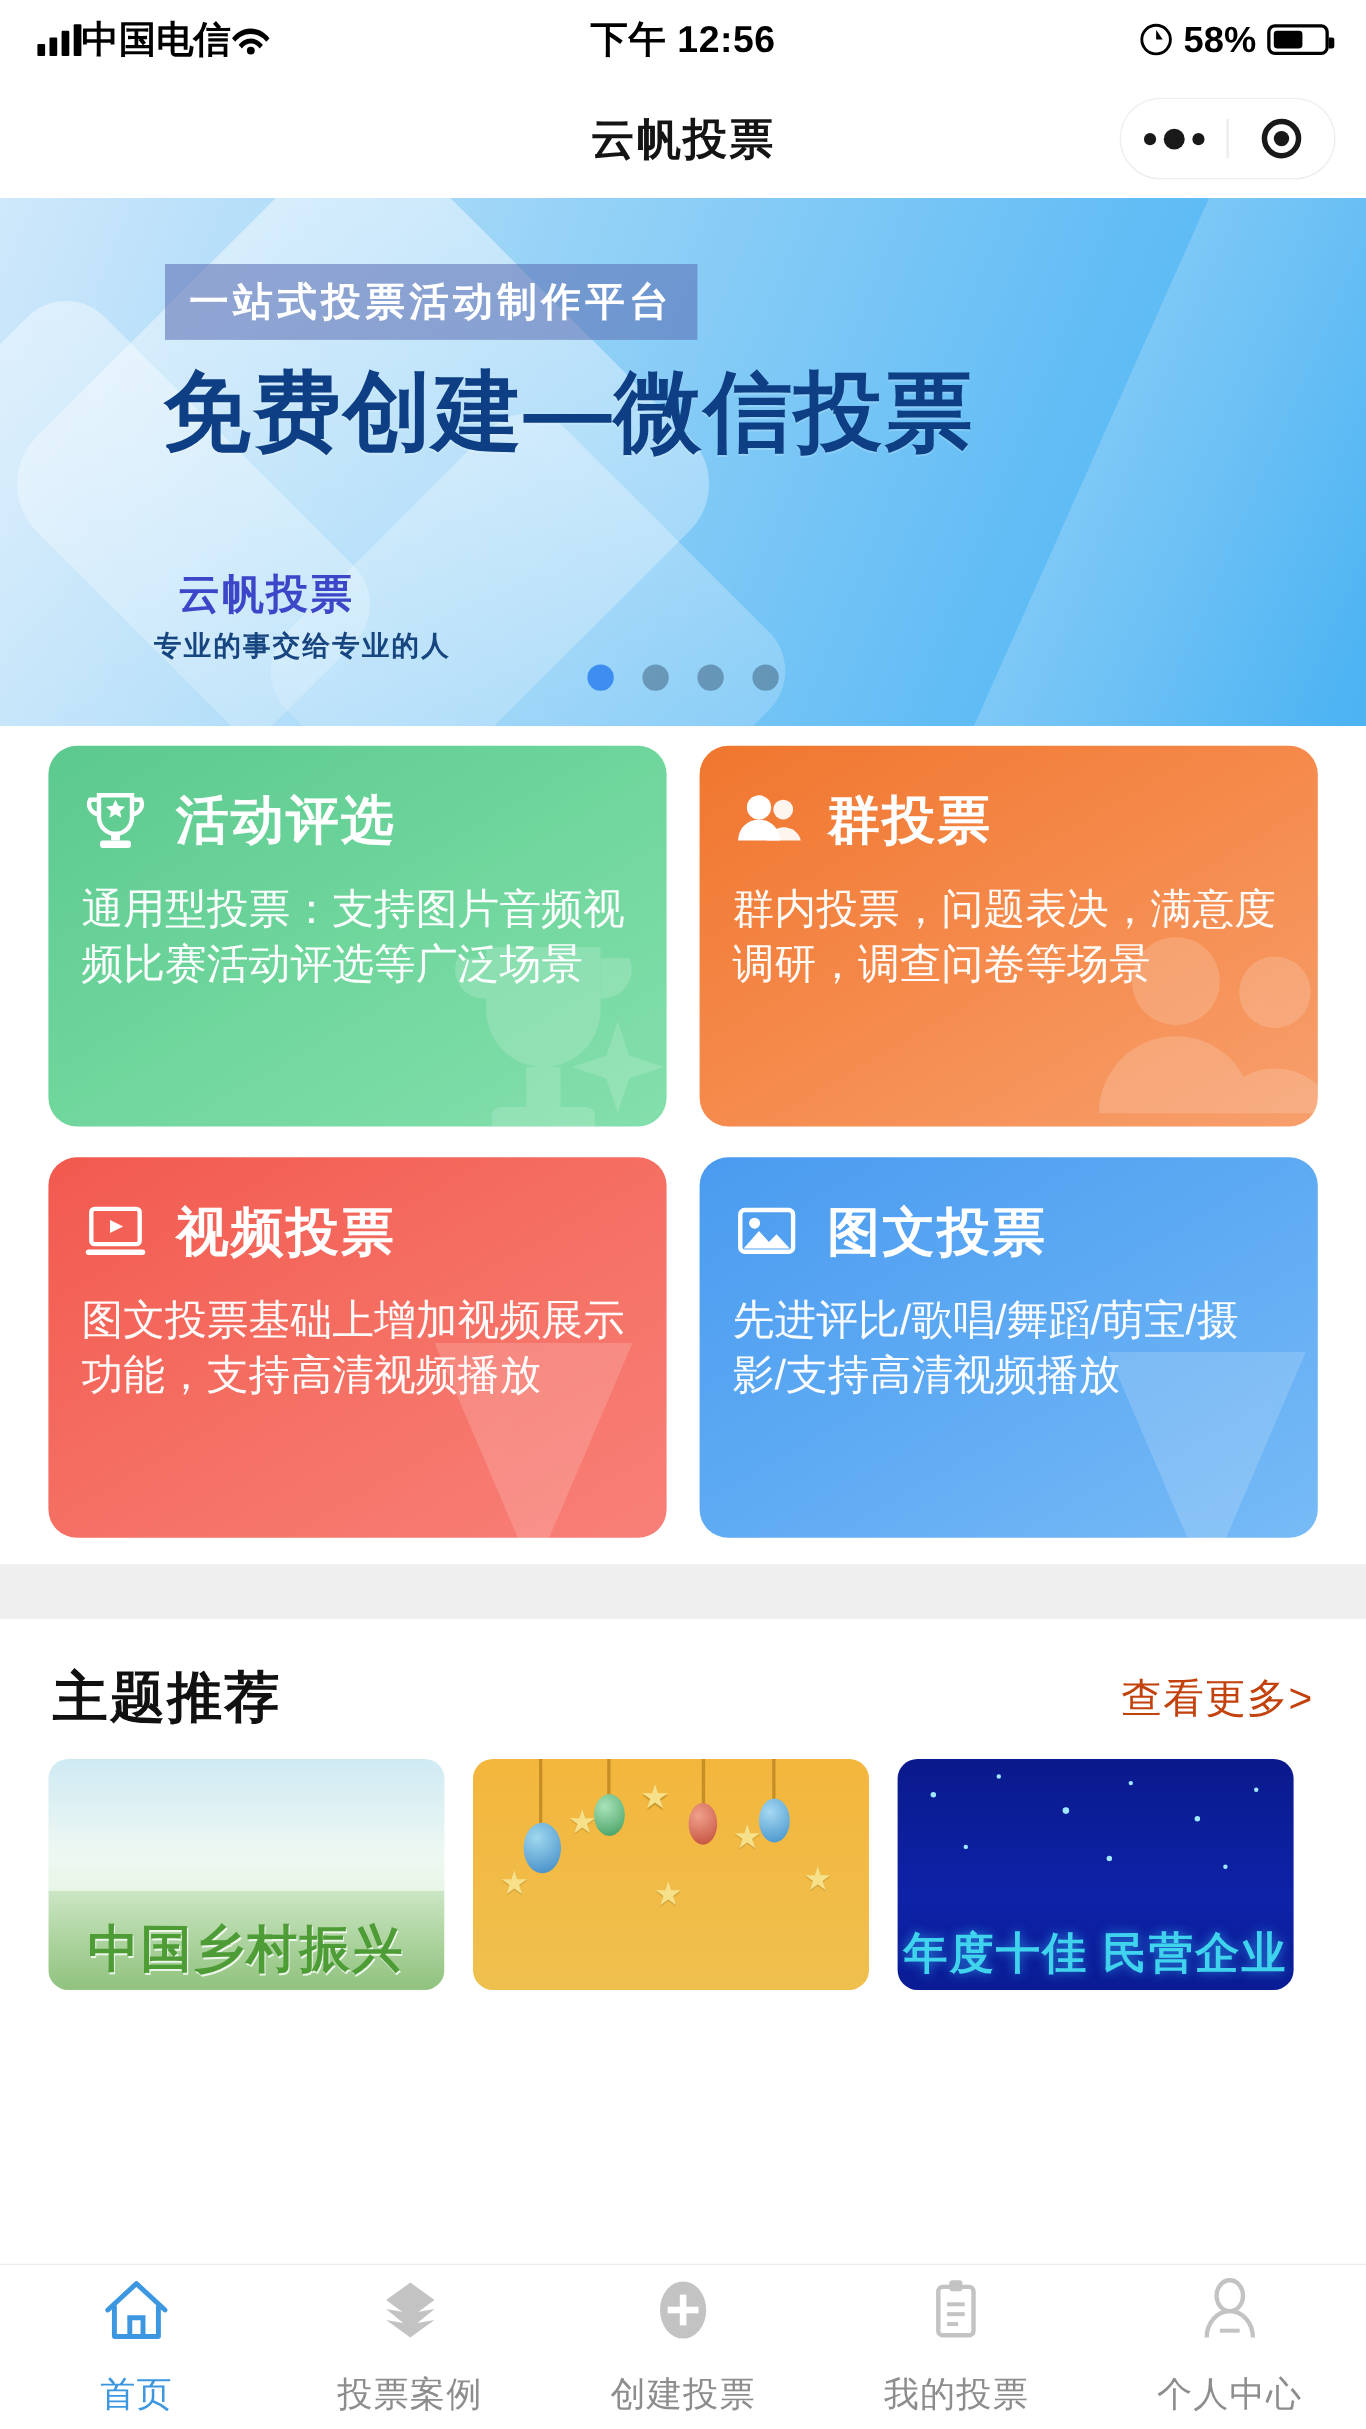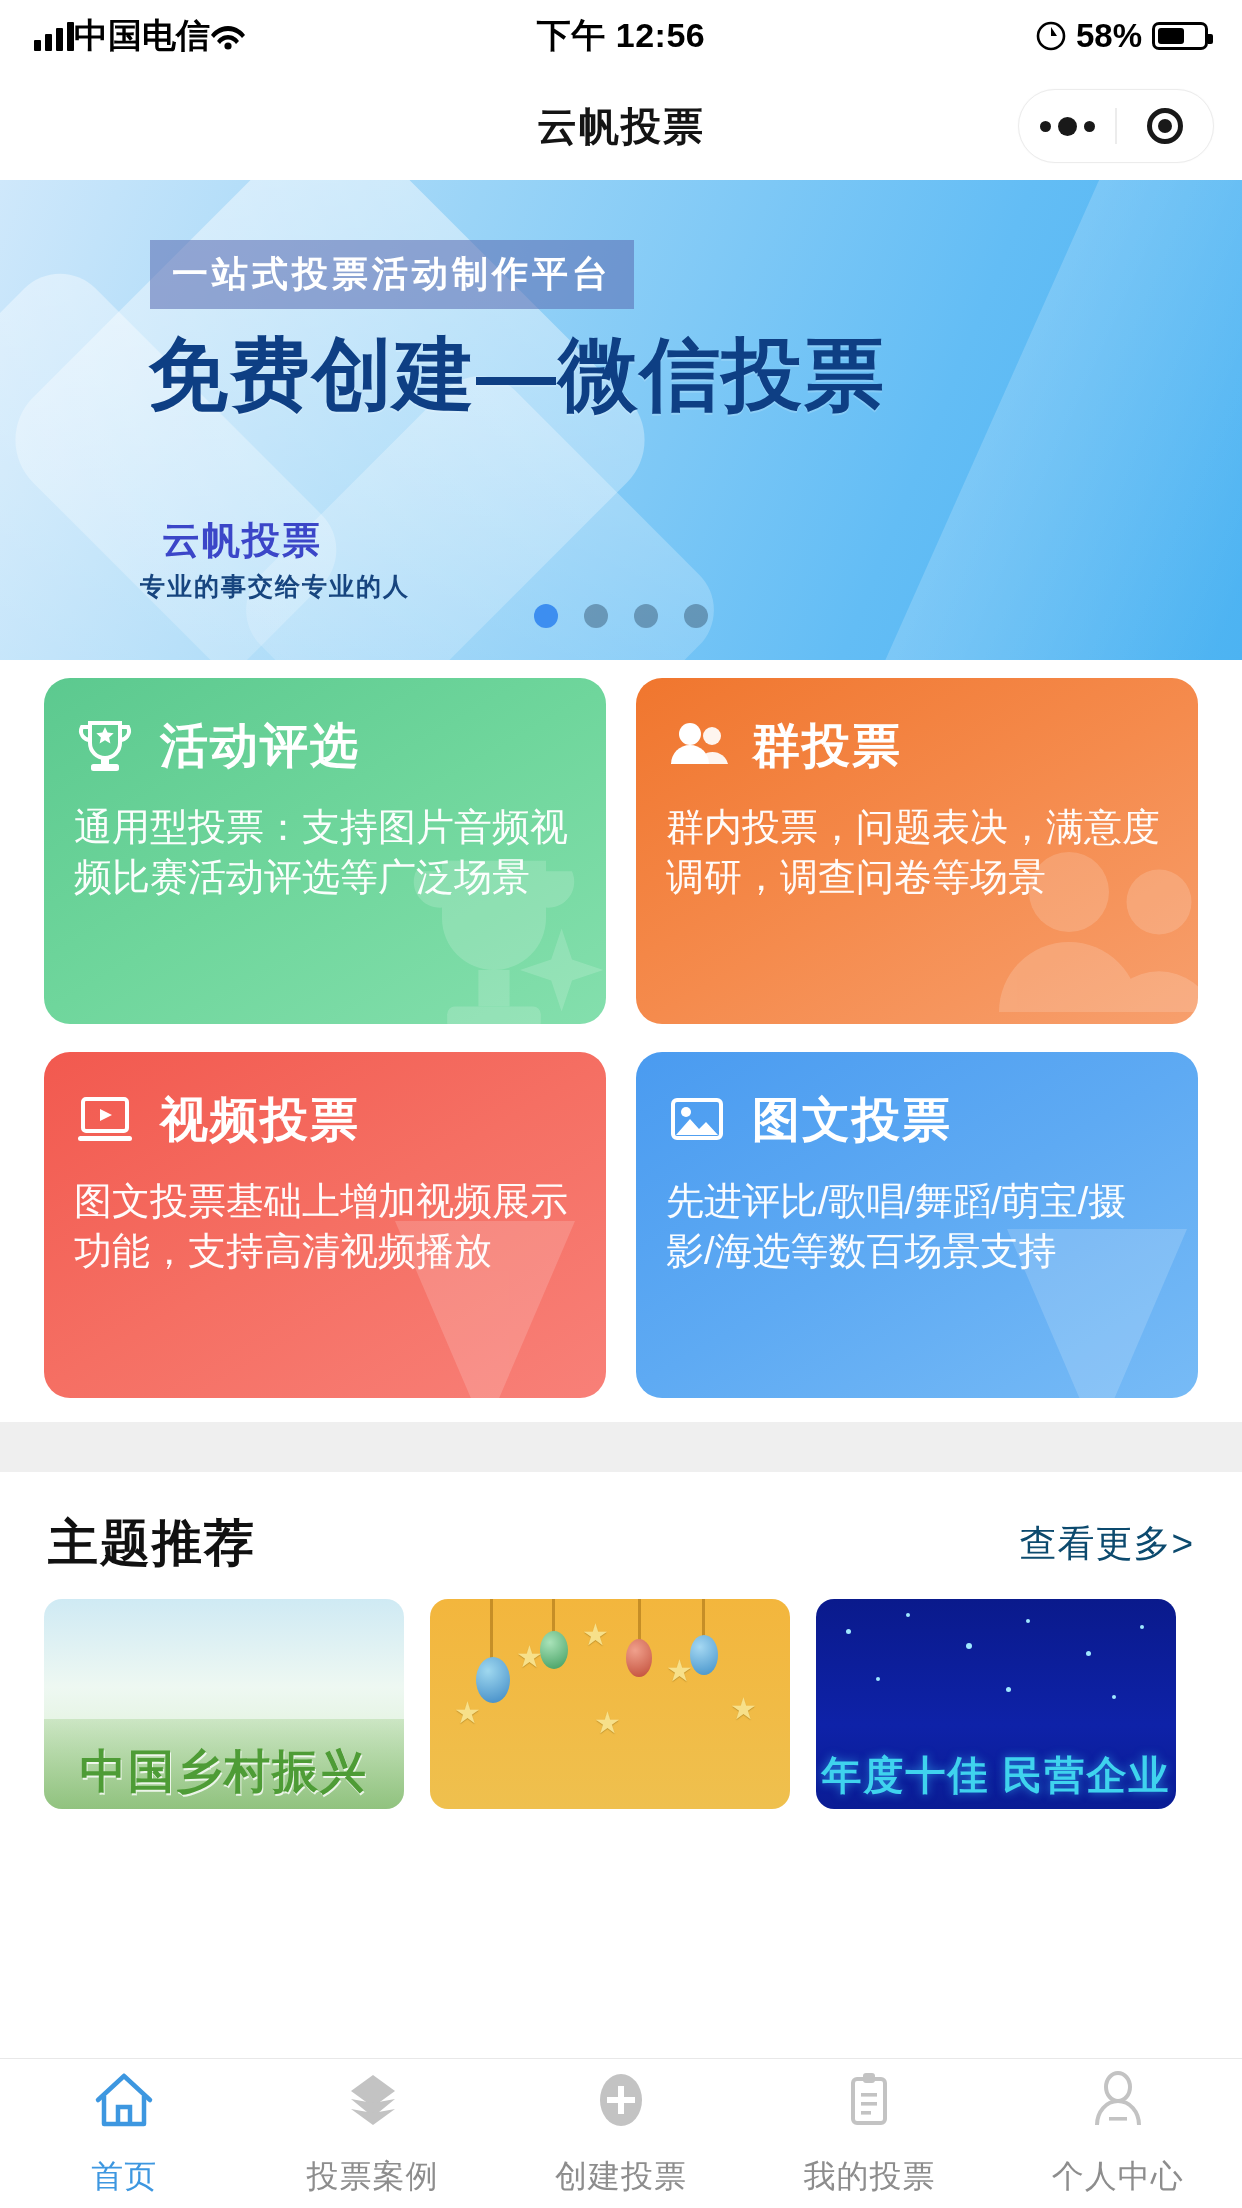--- a/index.html
+++ b/index.html
@@ -165,21 +165,21 @@
 
   
   .divider{ height:50px; background:#efefef; }
 
   
   .section-head{
     display:flex; align-items:center; justify-content:space-between;
     padding:38px 48px 22px 48px; background:#fff;
   }
   .section-title{ font-size:50px; font-weight:900; color:#111; letter-spacing:2px; }
-  .section-more{ font-size:37px; color:#0c4a6e; font-weight:500; letter-spacing:1px; }
+  .section-more{ font-size:37px; color:#c2410c; font-weight:500; letter-spacing:1px; }
 
   .theme-row{
     display:flex; gap:26px; padding:0 44px; background:#fff;
   }
   .theme-card{
     width:360px; height:210px;
     border-radius:18px; overflow:hidden; position:relative;
     flex:none;
   }
   .tc1{ background:linear-gradient(180deg,#cfeaf4 0%,#eef8f2 42%,#d3ecc4 100%); }
@@ -361,21 +361,21 @@
     <div class="card-head">
       <div class="card-icon">
         <svg viewBox="0 0 62 58" width="62" height="58">
           <rect x="7" y="9" width="48" height="38" rx="4" fill="none" stroke="#fff" stroke-width="4"></rect>
           <circle cx="20" cy="21" r="5" fill="#fff"></circle>
           <path d="M10 44l14-16 9 10 7-7 12 13z" fill="#fff"></path>
         </svg>
       </div>
       <div class="card-title">图文投票</div>
     </div>
-    <div class="card-desc">先进评比/歌唱/舞蹈/萌宝/摄影/海选等数百场景支持</div>
+    <div class="card-desc">先进评比/歌唱/舞蹈/萌宝/摄影/支持高清视频播放</div>
   </div>
 
 </div>
 
 <div class="divider"></div>
 
 <div class="section-head">
   <div class="section-title">主题推荐</div>
   <div class="section-more">查看更多&gt;</div>
 </div>

